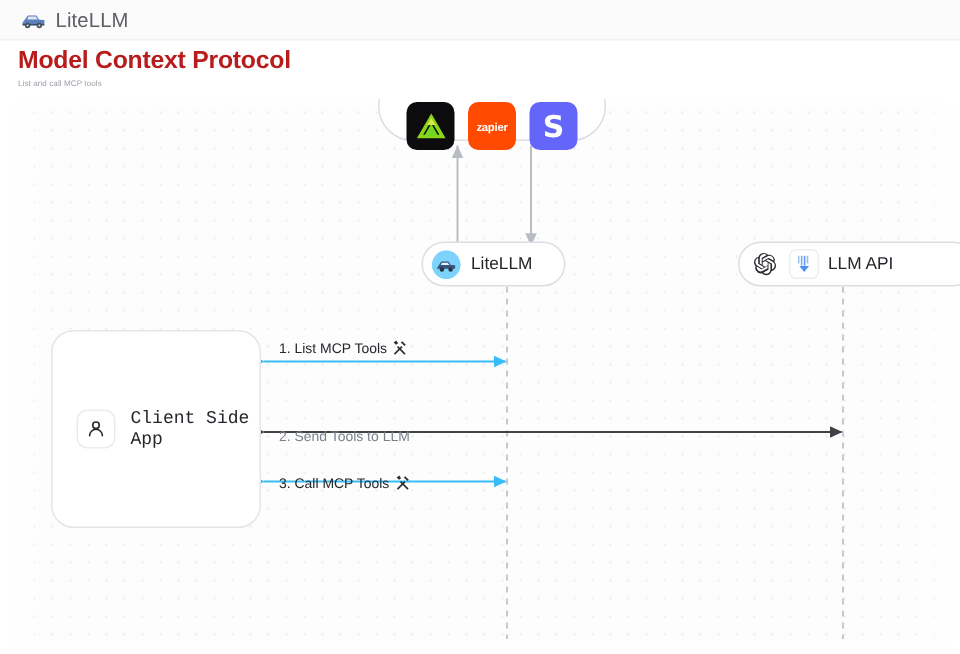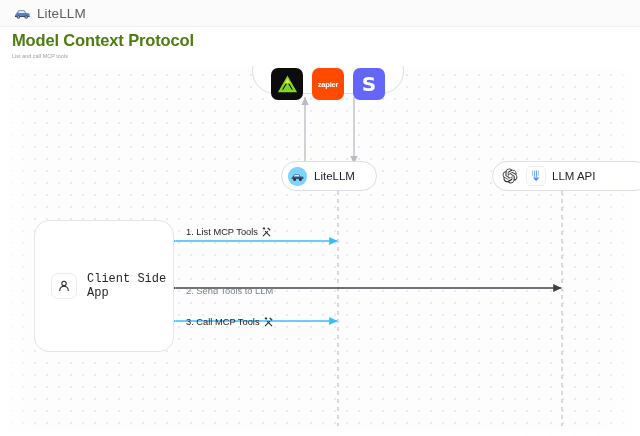--- a/index.html
+++ b/index.html
@@ -42,21 +42,21 @@
     color: #5d6066;
     letter-spacing: .1px;
   }
 
   
   .page-title {
     position: absolute;
     left: 12px; top: 31px;
     font-size: 16.5px;
     font-weight: bold;
-    color: #4d7c0f;
+    color: #b91c1c;
     letter-spacing: -.15px;
   }
   .page-sub {
     position: absolute;
     left: 12px; top: 53px;
     font-size: 5.4px;
     color: #9a9ea6;
     letter-spacing: .05px;
   }
 

